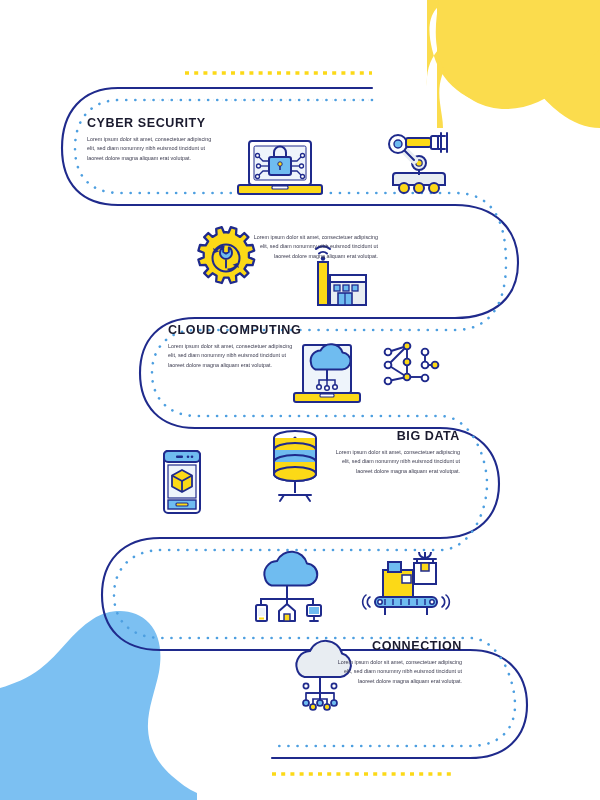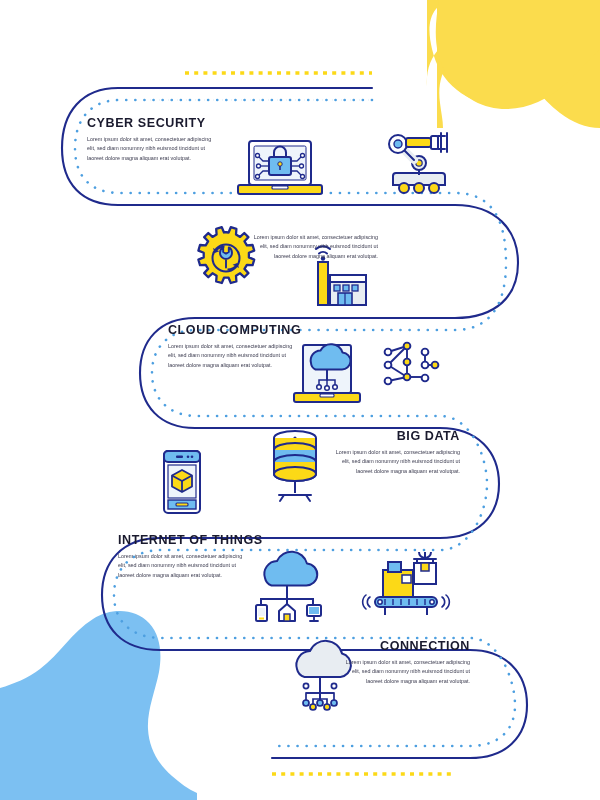--- a/index.html
+++ b/index.html
@@ -381,24 +381,20 @@
     <div class="block right" style="left:330px; top:428px; width:130px;">
       <p class="title">BIG DATA</p>
       <p class="body">Lorem ipsum dolor sit amet, consectetuer adipiscing elit, sed diam nonummy nibh euismod tincidunt ut laoreet dolore magna aliquam erat volutpat.</p>
     </div>
 
     <div class="block" style="left:168px; top:322px;">
       <p class="title">CLOUD COMPUTING</p>
       <p class="body">Lorem ipsum dolor sit amet, consectetuer adipiscing elit, sed diam nonummy nibh euismod tincidunt ut laoreet dolore magna aliquam erat volutpat.</p>
     </div>
 
-    <div class="block" style="left:118px; top:532px;">
-      <p class="title">INTERNET OF THINGS</p>
-      <p class="body">Lorem ipsum dolor sit amet, consectetuer adipiscing elit, sed diam nonummy nibh euismod tincidunt ut laoreet dolore magna aliquam erat volutpat.</p>
-    </div>
-
-    <div class="block right" style="left:340px; top:638px; width:130px;">
+
+    <div class="block right" style="left:332px; top:638px; width:130px;">
       <p class="title">CONNECTION</p>
       <p class="body">Lorem ipsum dolor sit amet, consectetuer adipiscing elit, sed diam nonummy nibh euismod tincidunt ut laoreet dolore magna aliquam erat volutpat.</p>
     </div>
 
   </div>
 </div>
 
 </body></html>

